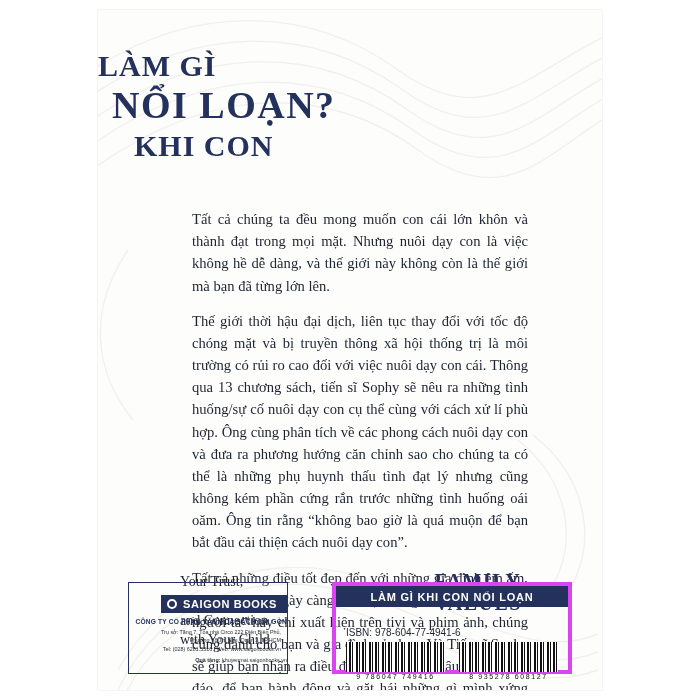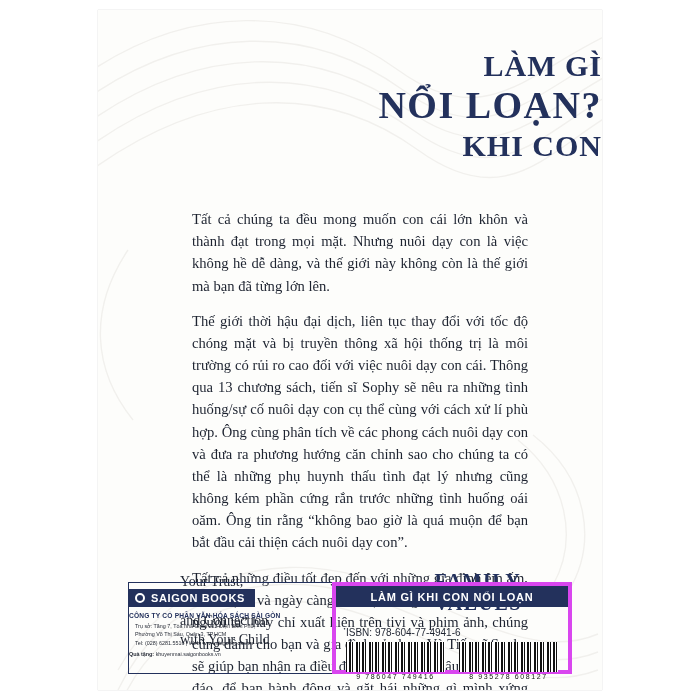--- a/index.html
+++ b/index.html
@@ -30,21 +30,21 @@
     position: absolute;
     inset: 0;
     pointer-events: none;
     opacity: 0.55;
   }
   .title-block {
     position: absolute;
     left: 0;
     right: 0;
     top: 38px;
-    text-align: right;
+    text-align: left;
     color: #23315c;
     font-family: "Liberation Serif", serif;
     font-weight: bold;
     letter-spacing: 1px;
   }
   .title-line {
     display: block;
     line-height: 1.18;
   }
   .tl1 { font-size: 30px; }
@@ -98,26 +98,26 @@
     position: absolute;
     left: 30px;
     right: 30px;
     bottom: 16px;
     height: 92px;
   }
   .pub-box {
     position: absolute;
     left: 0;
     top: 0;
-    width: 208px;
+    width: 160px;
     height: 92px;
     border: 1px solid #23315c;
     box-sizing: border-box;
-    text-align: left;
-    padding-top: 5px;
+    text-align: right;
+    padding-top: 11px;
   }
   .sgb-logo {
     display: inline-block;
     background: #23315c;
     color: #ffffff;
     font-family: "Liberation Sans", sans-serif;
     font-weight: bold;
     font-size: 11px;
     letter-spacing: 0.6px;
     padding: 3px 10px 3px 22px;

